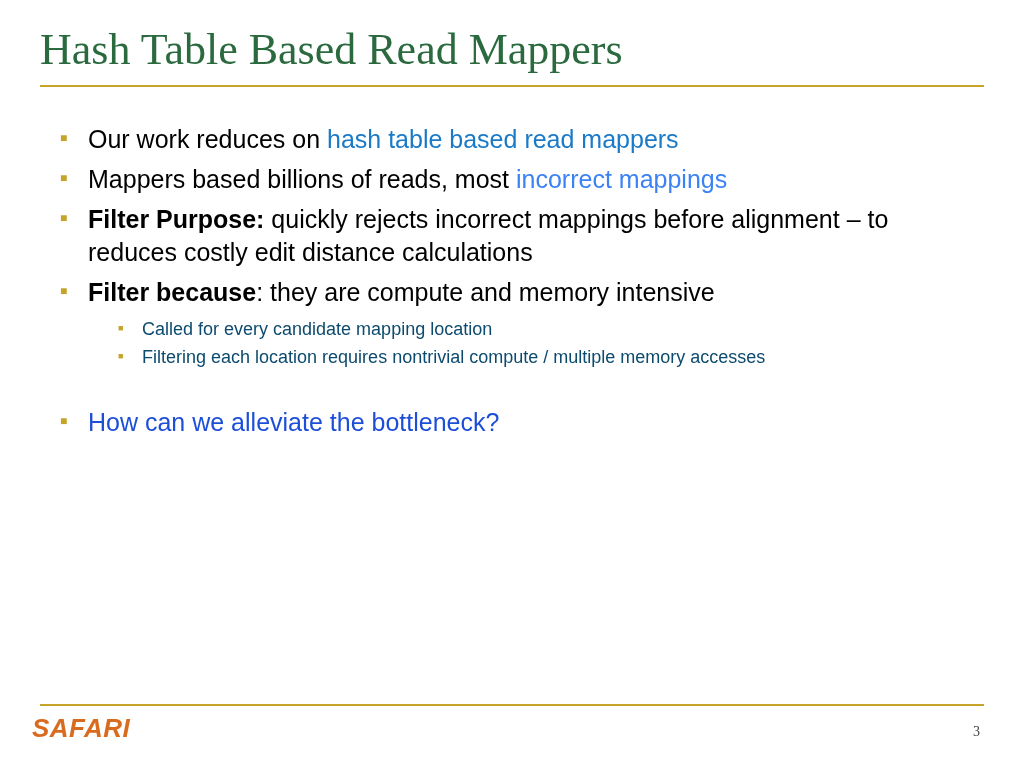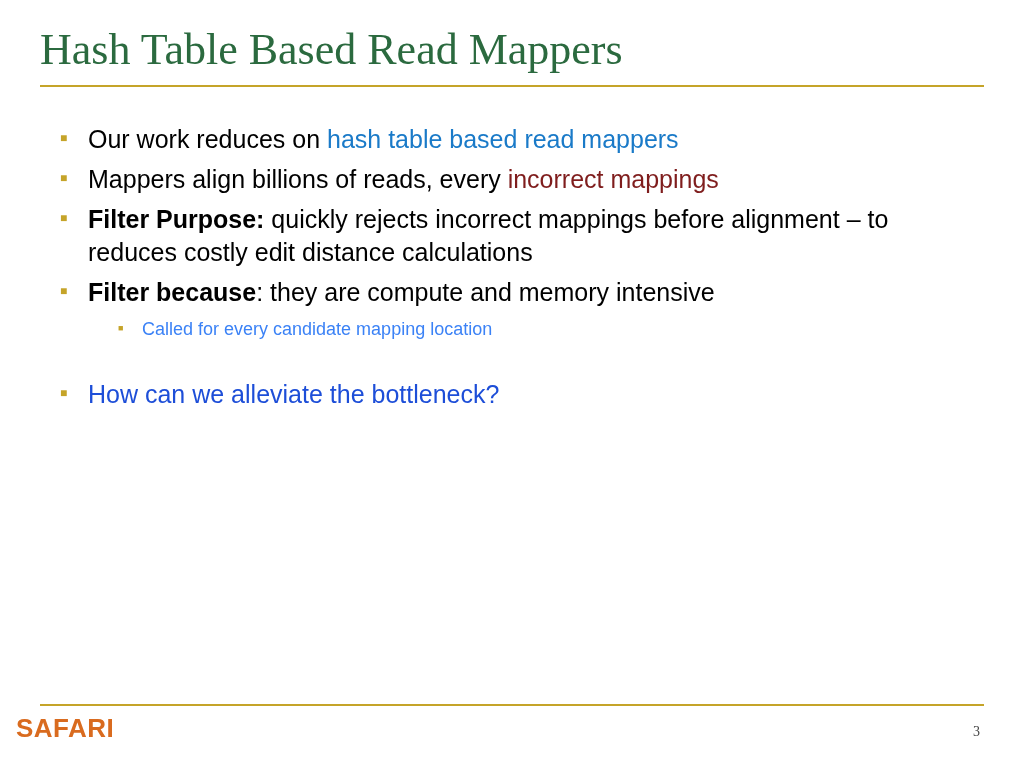--- a/index.html
+++ b/index.html
@@ -6,54 +6,55 @@
 html,body { width:1024px; height:768px; background:#fff; font-family:Verdana,Geneva,sans-serif; overflow:hidden; }
 .slide { position:relative; width:1024px; height:768px; padding:24px 40px 0 40px; }
 .title { font-family:Garamond,'Times New Roman',serif; font-size:44px; font-weight:400; color:#2b6a3f; margin-bottom:10px; }
 .rule { border:none; border-top:2px solid #c5a429; margin-bottom:36px; }
 .body { padding-left:20px; }
 ul.main { list-style:none; }
 ul.main > li { position:relative; padding-left:28px; font-size:25px; line-height:1.35; margin-bottom:6px; color:#000; }
 ul.main > li::before { content:"■"; position:absolute; left:0; top:7px; font-size:12px; color:#c5a429; }
 ul.main > li.gap { margin-top:58px; }
 ul.sub { list-style:none; margin-top:6px; margin-left:30px; }
-ul.sub > li { position:relative; padding-left:24px; font-size:18px; line-height:1.55; color:#3b82f6; }
+ul.sub > li { position:relative; padding-left:24px; font-size:18px; line-height:1.55; color:#0c4a6e; }
 ul.sub > li::before { content:"■"; position:absolute; left:0; top:6px; font-size:9px; color:#c5a429; }
 .hl-blue { color:#1a7ac8; }
-.hl-red { color:#7f1d1d; }
+.hl-red { color:#3b82f6; }
 .hl-purple { color:#1d4ed8; }
 b { font-weight:700; }
 .footer { position:absolute; left:0; right:0; bottom:24px; height:40px; }
 .frule { border:none; border-top:2px solid #c5a429; margin:0 40px 6px 40px; }
-.logo { position:absolute; left:16px; bottom:0; display:flex; align-items:baseline; font-family:'Trebuchet MS',Arial,sans-serif; font-weight:700; font-size:26px; letter-spacing:.5px; }
+.logo { position:absolute; left:32px; bottom:0; display:flex; align-items:baseline; font-family:'Trebuchet MS',Arial,sans-serif; font-weight:700; font-style:italic; font-size:26px; letter-spacing:.5px; }
 .logo .s1 { color:#d96b1f; }
 .logo .s2 { color:#c8c8c8; font-size:10px; font-style:normal; font-weight:400; margin-left:6px; }
 .pageno { position:absolute; right:44px; bottom:4px; font-size:14px; color:#444; font-family:'Times New Roman',serif; }
 </style>
 </head>
 <body>
 
 <div class="slide">
   <div class="title">Hash Table Based Read Mappers</div>
   <hr class="rule">
   <div class="body">
     <ul class="main">
       <li>
         <span>Our work reduces on </span><span class="hl-blue">hash table based read mappers</span>
       </li>
       <li>
-        <span>Mappers align billions of reads, every </span><span class="hl-red">incorrect mappings</span>
+        <span>Mappers based billions of reads, most </span><span class="hl-red">incorrect mappings</span>
       </li>
       <li>
         <b>Filter Purpose:</b><span> quickly rejects incorrect mappings before alignment – to reduces costly edit distance calculations</span>
       </li>
       <li>
         <b>Filter because</b><span>: they are compute and memory intensive</span>
         <ul class="sub">
           <li>Called for every candidate mapping location</li>
+          <li>Filtering each location requires nontrivial compute / multiple memory accesses</li>
         </ul>
       </li>
       <li class="gap" style="margin-top:34px">
         <span class="hl-purple">How can we alleviate the bottleneck?</span>
       </li>
     </ul>
   </div>
   <div class="footer">
     <hr class="frule">
     <div class="logo">

